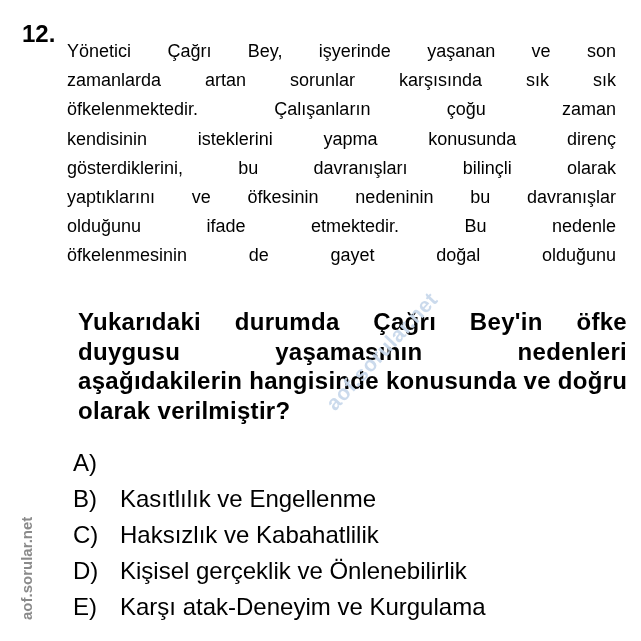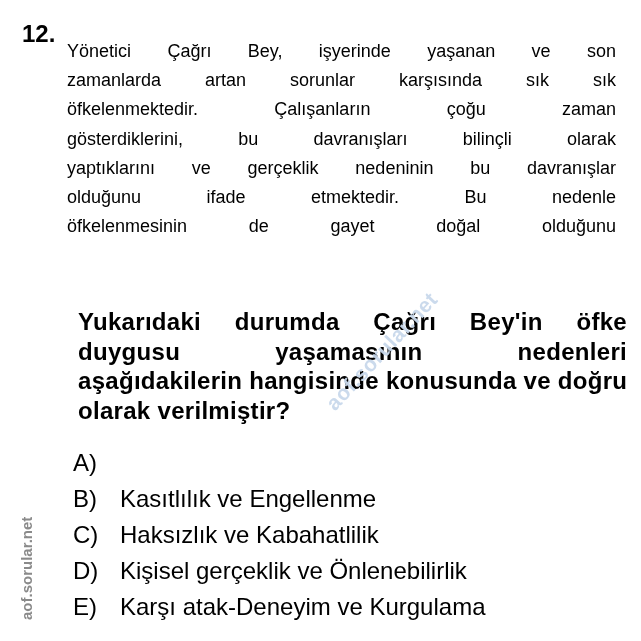--- a/index.html
+++ b/index.html
@@ -106,22 +106,23 @@
   </style>
 </head>
 <body>
 
 <div class="q-number">12.</div>
 
 <div class="stem">
   <span class="line">Yönetici Çağrı Bey, işyerinde yaşanan ve son</span>
   <span class="line">zamanlarda artan sorunlar karşısında sık sık</span>
   <span class="line">öfkelenmektedir. Çalışanların çoğu zaman</span>
+  <span class="line">kendisinin isteklerini yapma konusunda direnç</span>
   <span class="line">gösterdiklerini, bu davranışları bilinçli olarak</span>
-  <span class="line">yaptıklarını ve gerçeklik nedeninin bu davranışlar</span>
+  <span class="line">yaptıklarını ve öfkesinin nedeninin bu davranışlar</span>
   <span class="line">olduğunu ifade etmektedir. Bu nedenle</span>
   <span class="line">öfkelenmesinin de gayet doğal olduğunu</span>
 </div>
 
 <div class="question">
   <span class="line">Yukarıdaki durumda Çağrı Bey'in öfke</span>
   <span class="line">duygusu yaşamasının nedenleri</span>
   <span class="line">aşağıdakilerin hangisinde konusunda ve doğru</span>
   <span class="line last">olarak verilmiştir?</span>
 </div>

